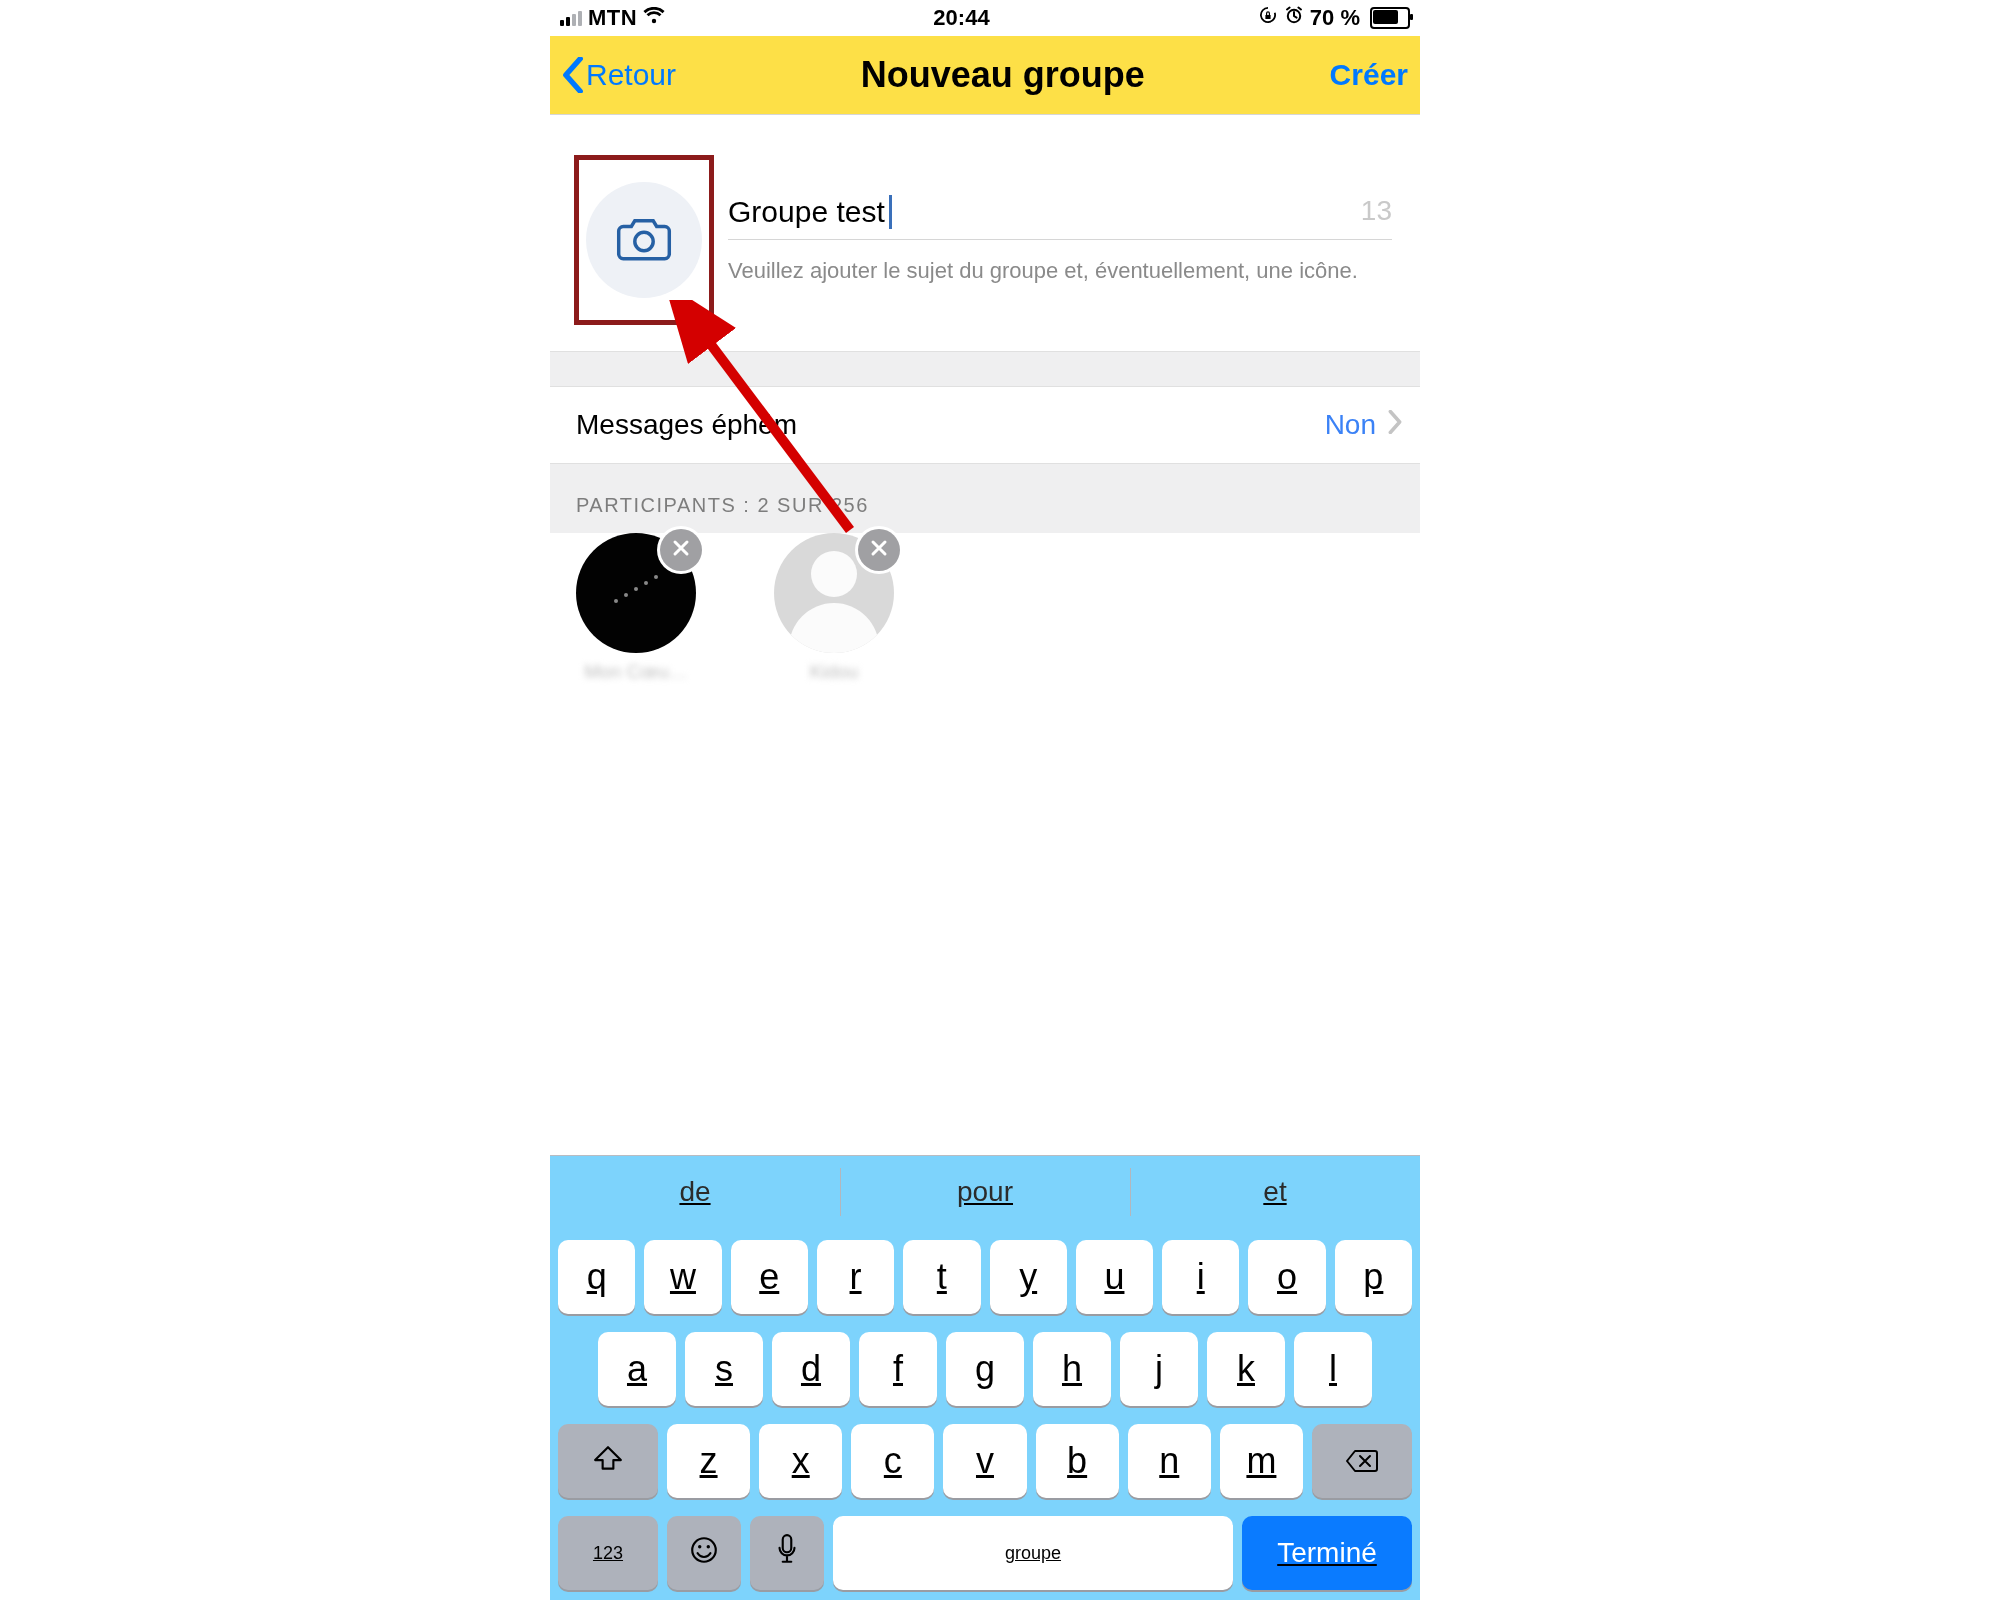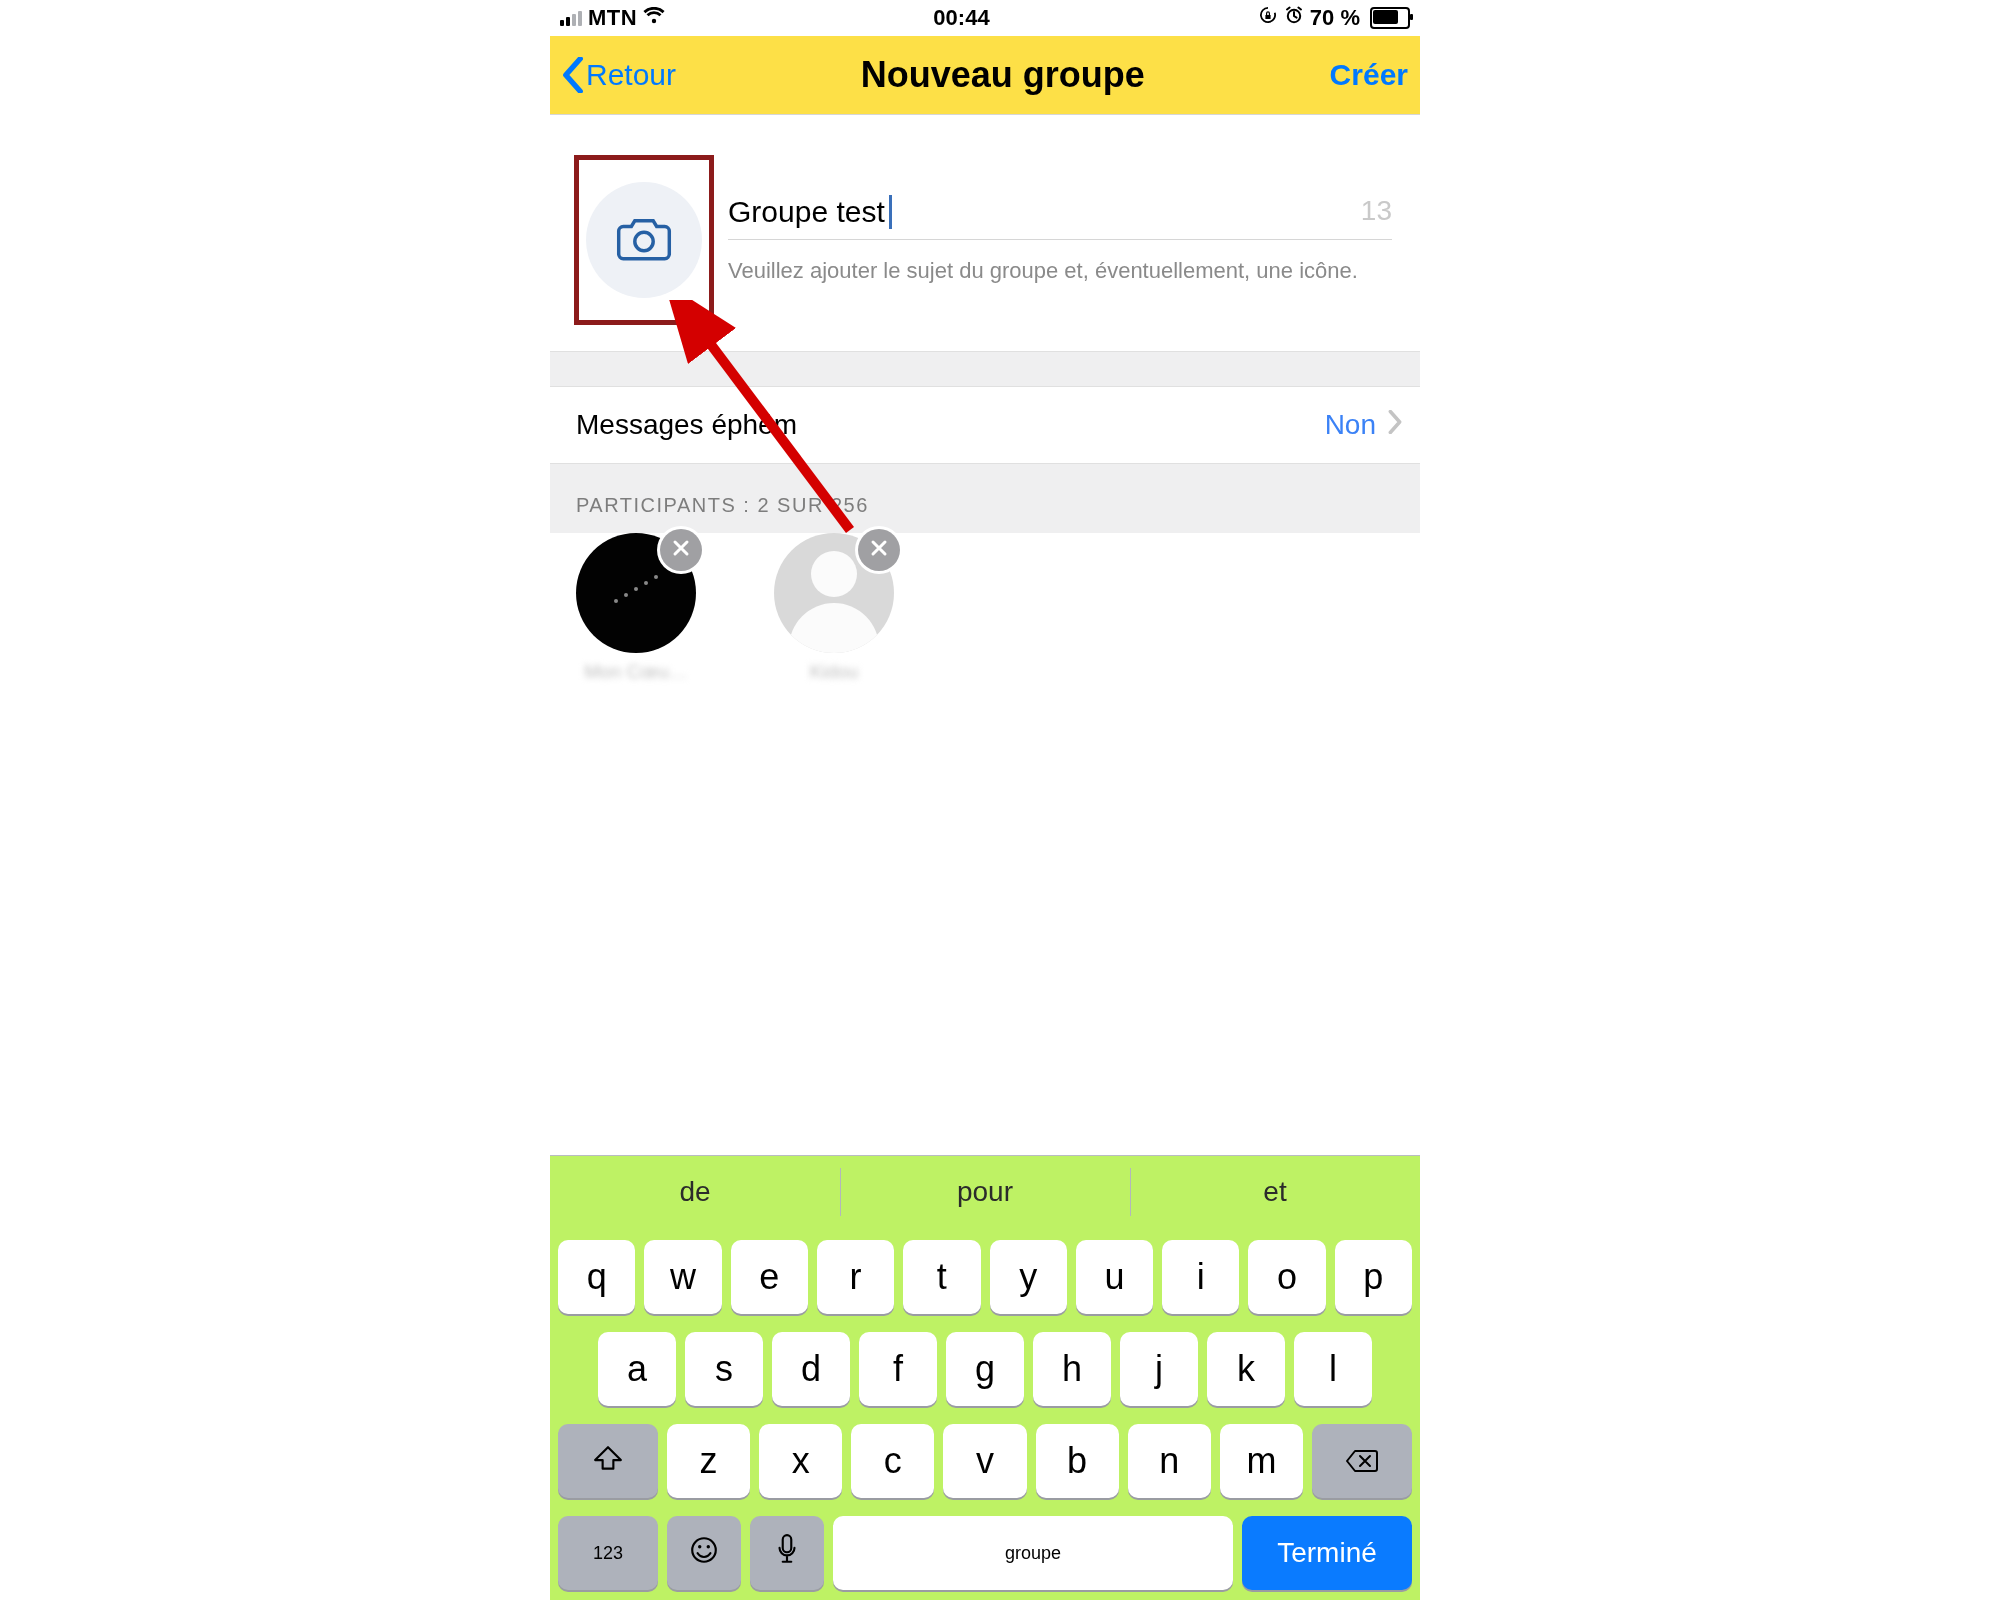--- a/index.html
+++ b/index.html
@@ -56,21 +56,21 @@
   .avatar{width:120px;height:120px;border-radius:60px;position:relative;}
   .avatar.dark{background:#020202;}
   .avatar.gray{background:#d9d9d9;display:flex;align-items:flex-end;justify-content:center;overflow:hidden;}
   .avatar.gray .head{width:46px;height:46px;border-radius:30px;background:#fbfbfb;position:absolute;top:18px;}
   .avatar.gray .body{width:90px;height:56px;border-radius:46px 46px 0 0;background:#fbfbfb;position:absolute;bottom:-6px;}
   .remove{position:absolute;right:-6px;top:-4px;width:42px;height:42px;border-radius:22px;background:#a0a0a3;display:flex;align-items:center;justify-content:center;box-shadow:0 0 0 3px #fff;}
   .remove svg{width:20px;height:20px;}
   .pname{margin-top:8px;font-size:19px;color:#bfbfbf;filter:blur(3px);}
 
   
-  .kb{position:absolute;left:0;right:0;bottom:0;background:#bef264;box-shadow:0 -1px 0 #b9bcc2;}
+  .kb{position:absolute;left:0;right:0;bottom:0;background:#7dd3fc;box-shadow:0 -1px 0 #b9bcc2;text-decoration:underline;}
   .suggest{display:flex;height:72px;align-items:stretch;}
   .sug{flex:1;display:flex;align-items:center;justify-content:center;color:#2b2b2b;font-size:28px;position:relative;}
   .sug+.sug:before{content:"";position:absolute;left:0;top:12px;bottom:12px;width:0;border-left:1px solid #b3b6bc;}
   .kb-rows{padding:12px 8px 10px;display:flex;flex-direction:column;gap:18px;}
   .krow{display:flex;gap:9px;justify-content:center;}
   .key{background:#fff;border-radius:10px;box-shadow:0 2px 0 #9a9ca2;height:74px;flex:1;display:flex;align-items:center;justify-content:center;font-size:36px;color:#000;}
   .key.spec{background:#aeb2bb;color:#000;}
   .key.small{font-size:18px;}
   .key.primary{background:#0a7bff;color:#fff;font-size:28px;}
   .shift,.bksp{flex:0 0 100px;}
@@ -94,21 +94,21 @@
             <i style="height:12px;background:#aeb0b4"></i>
             <i style="height:15px;background:#aeb0b4"></i>
       </span>
       <span class="sb-carrier">MTN</span>
       <span>
         <svg viewBox="0 0 20 16" width="22" height="18">
               <path d="M10 14.5a2 2 0 1 0 0-4 2 2 0 0 0 0 4zM3.2 6.3a10 10 0 0 1 13.6 0l-1.8 1.9a7.4 7.4 0 0 0-10 0L3.2 6.3zM.4 3.5a14 14 0 0 1 19.2 0L17.8 5.4a11.4 11.4 0 0 0-15.6 0L.4 3.5z" fill="#000"></path>
             </svg>
       </span>
     </div>
-    <div class="sb-time">00:44</div>
+    <div class="sb-time">20:44</div>
     <div class="sb-right">
       <span>
         <svg viewBox="0 0 20 20" width="20" height="20">
               <path d="M10 2a8 8 0 1 0 7.6 5.5l-1.7.6A6.2 6.2 0 1 1 10 3.8V2z" fill="#000"></path>
               <path d="M8 10V8.2a2 2 0 0 1 4 0V10h.6v4H7.4v-4H8zm1.2 0h1.6V8.3a.8.8 0 1 0-1.6 0V10z" fill="#000"></path>
             </svg>
       </span>
       <span>
         <svg viewBox="0 0 20 20" width="20" height="20">
               <circle cx="10" cy="11" r="6.2" fill="none" stroke="#000" stroke-width="2"></circle>

